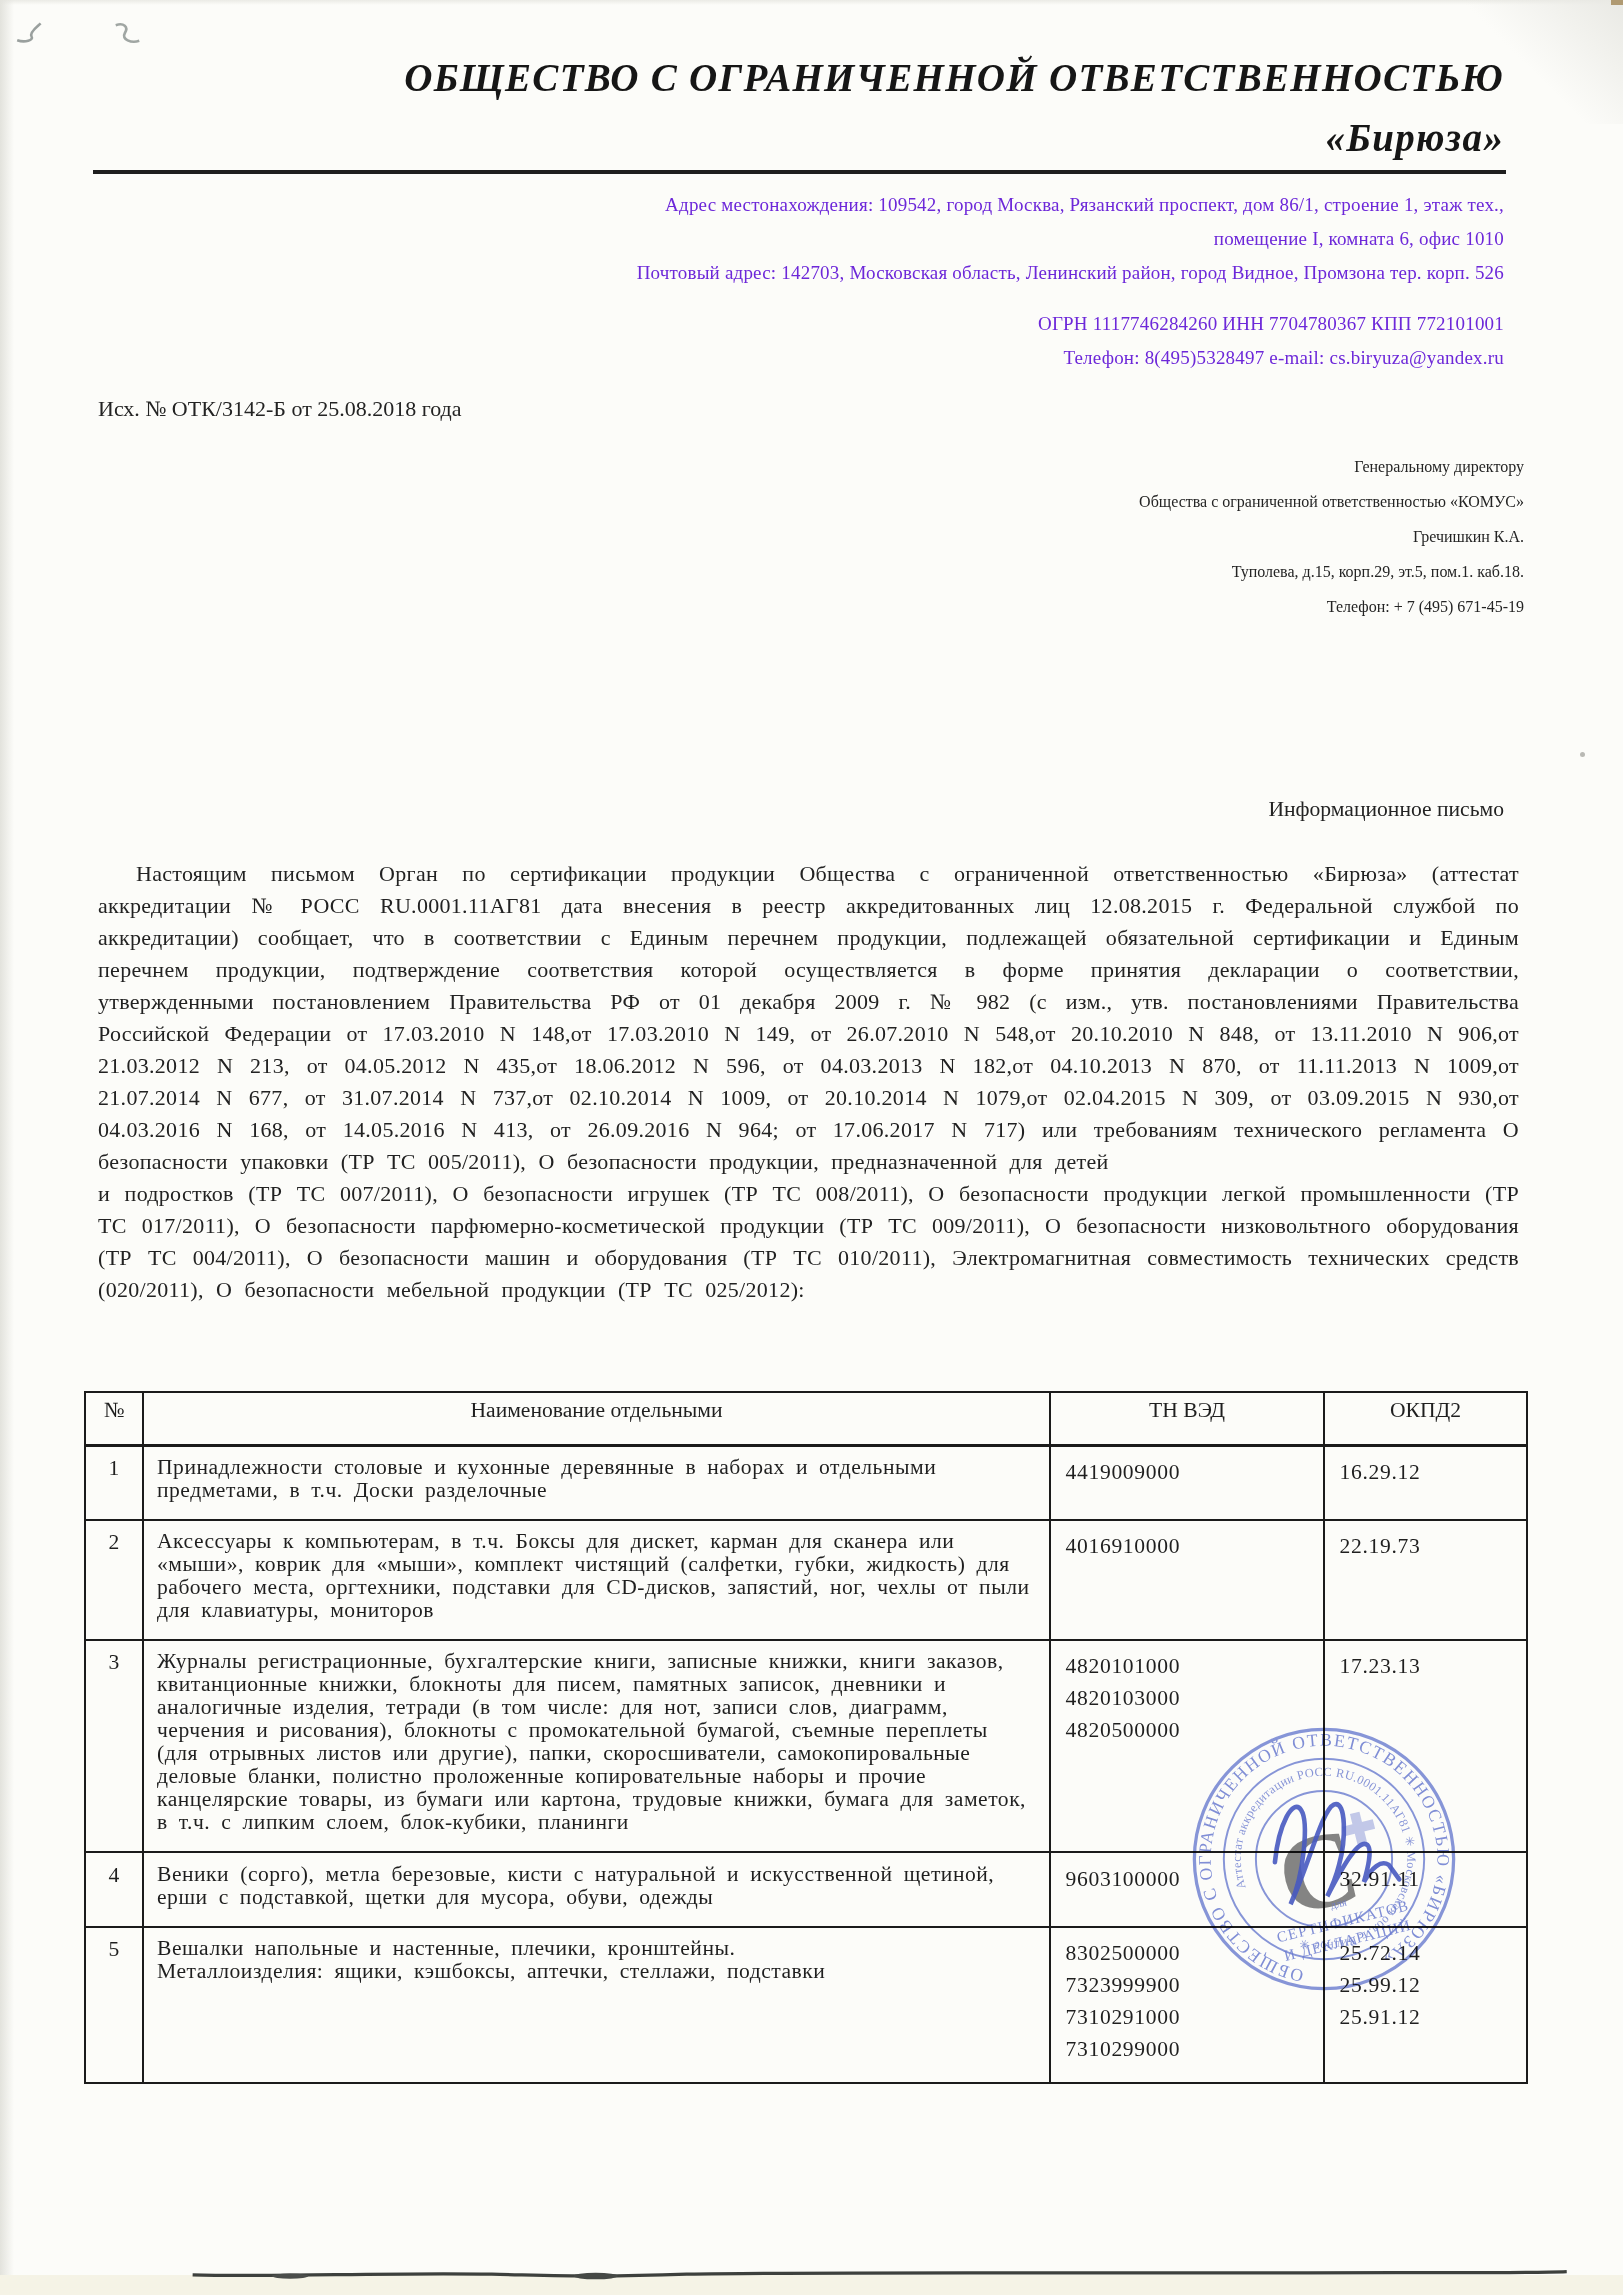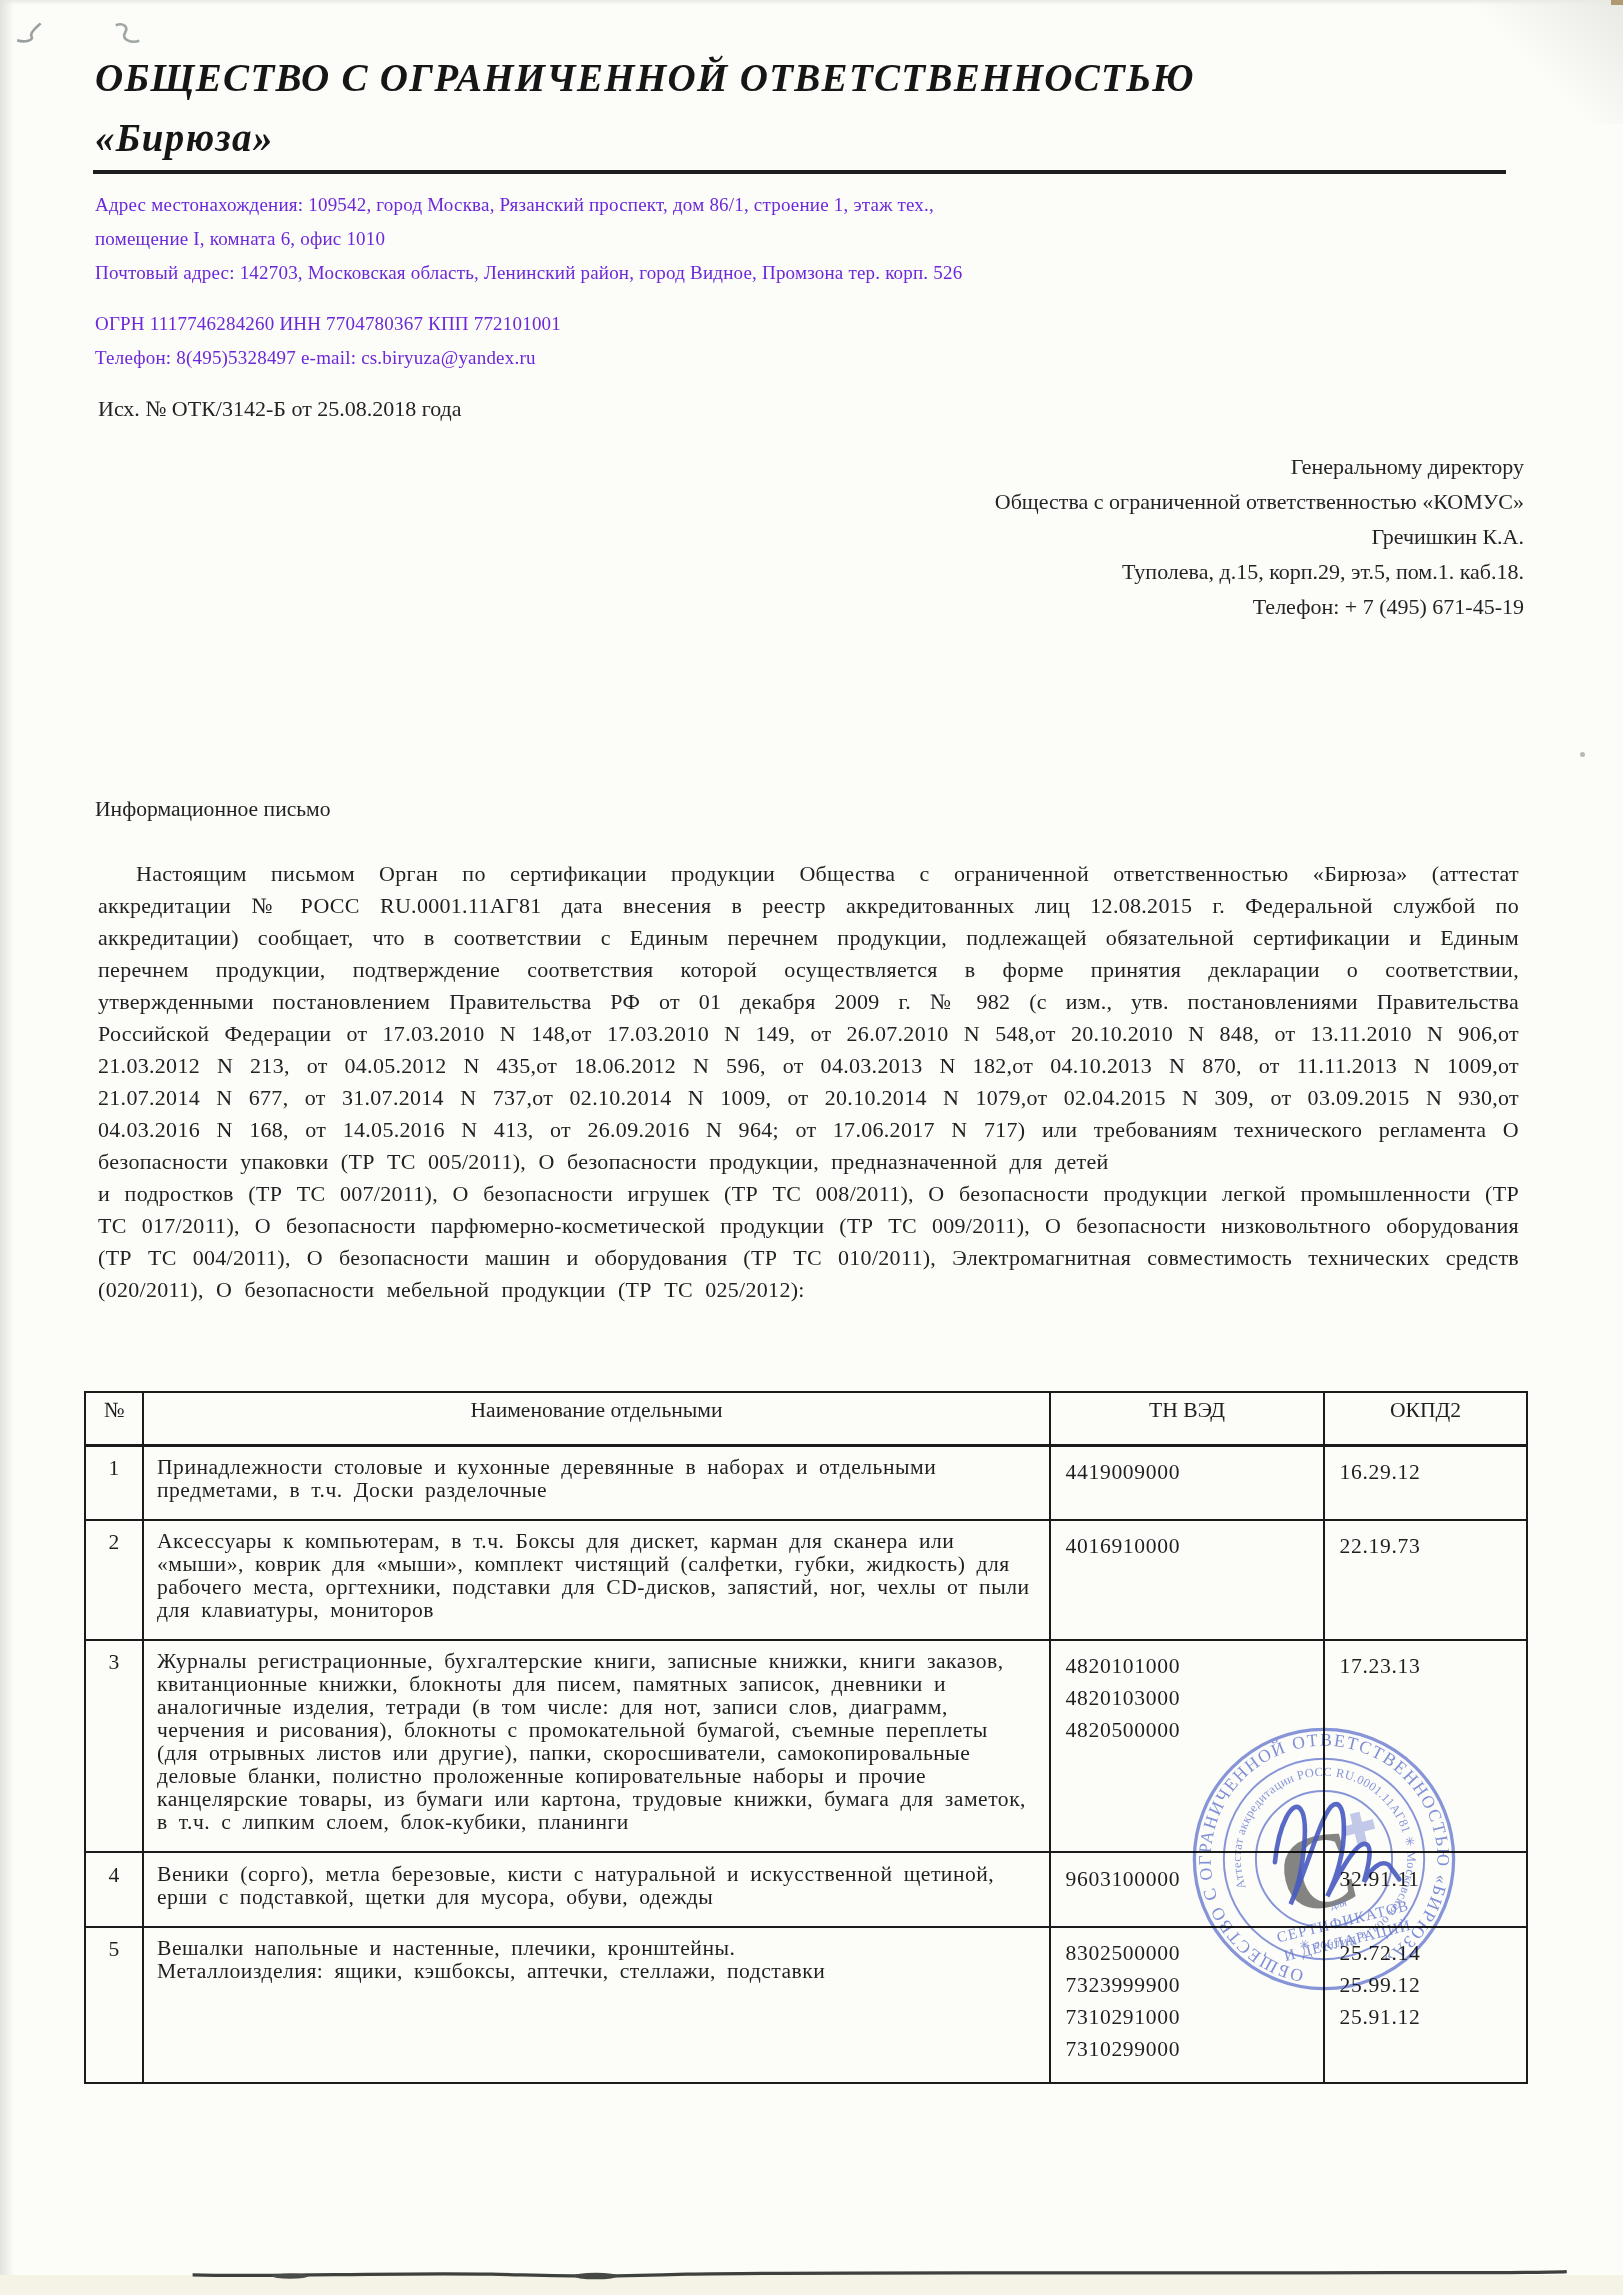--- a/index.html
+++ b/index.html
@@ -1,24 +1,24 @@
 <!DOCTYPE html>
 <html style="font-size:10.5px"><head>
 <meta charset="utf-8">
 <style>
   html,body{margin:0;padding:0;background:#e9e8e2;}
   .page{position:relative;width:1623px;height:2295px;background:#fcfcf9;overflow:hidden;
         font-family:"Liberation Serif","DejaVu Serif",serif;color:#232323;}
   .abs{position:absolute;}
-  .centered{left:95px;width:1420px;text-align:left;}
+  .centered{left:84px;width:1420px;text-align:right;}
   .org-title{font-size:39px;font-weight:bold;font-style:italic;letter-spacing:1.3px;color:#161616;}
   .rule{left:93px;top:170px;width:1413px;height:3.9px;background:#1e1e1e;}
   .addr{font-size:19px;letter-spacing:0.2px;color:#6d28d9;}
   .outref{left:98px;top:396px;font-size:22px;}
-  .addressee{right:99px;top:449px;width:916px;text-align:right;font-size:22px;line-height:35px;color:#242424;}
+  .addressee{right:99px;top:449px;width:916px;text-align:right;font-size:16px;line-height:35px;color:#242424;}
   .subject{top:797px;font-size:21.6px;}
   .bodytext{left:98px;top:858px;width:1421px;font-size:22px;line-height:32px;
             text-align:justify;word-spacing:6.5px;letter-spacing:0.3px;color:#222;}
   .bodytext p{margin:0;}
   .bodytext p.first{text-indent:38px;}
   table.products{position:absolute;left:84px;top:1391px;width:1441px;border-collapse:collapse;
                  table-layout:fixed;font-size:21.6px;color:#1f1f1f;}
   table.products th,table.products td{border:2px solid #1b1b1b;vertical-align:top;font-weight:normal;}
   table.products{border:2.6px solid #151515;}
   table.products thead th{height:43px;text-align:center;padding:5.2px 2.6px 2.6px;border-bottom-width:3.3px;}

